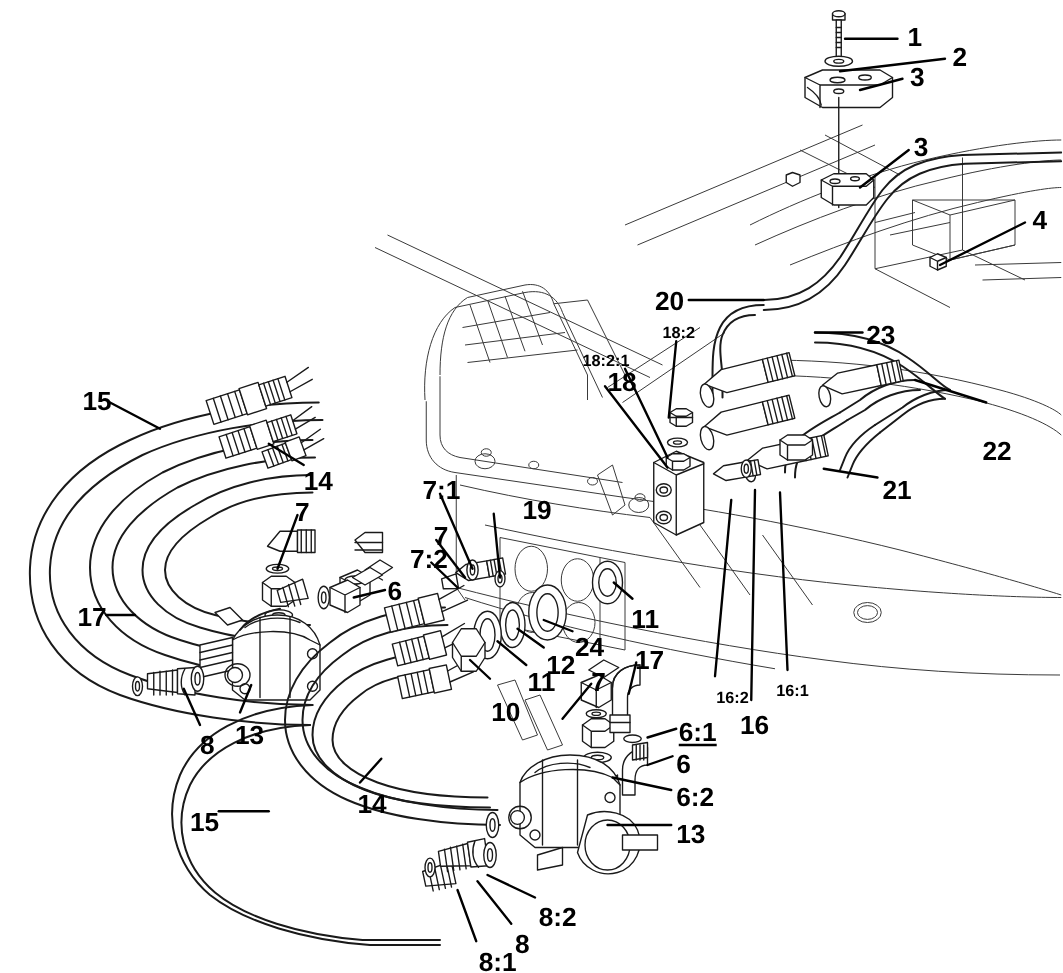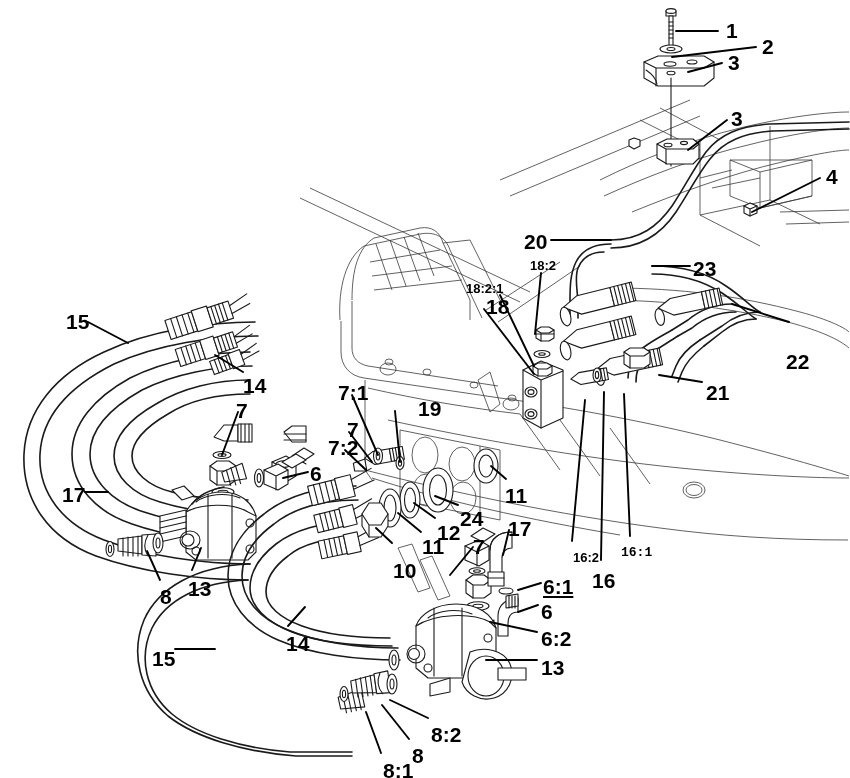--- a/index.html
+++ b/index.html
@@ -530,15 +530,15 @@
       <div class="lbl" style="left: 541px; top: 601px;">6</div>
       <div class="lbl" style="left: 541px; top: 628px;">6:2</div>
       <div class="lbl" style="left: 541px; top: 657px;">13</div>
       <div class="lbl" style="left: 286px; top: 633px;">14</div>
       <div class="lbl" style="left: 152px; top: 648px;">15</div>
       <div class="lbl" style="left: 431px; top: 724px;">8:2</div>
       <div class="lbl" style="left: 412px; top: 745px;">8</div>
       <div class="lbl" style="left: 383px; top: 760px;">8:1</div>
       <div class="lbl sm" style="left: 573px; top: 551px;">16:2</div>
       <div class="lbl" style="left: 592px; top: 570px;">16</div>
-      <div class="lbl sm" style="left: 621px; top: 546px; font-family: Liberation Mono, monospace;">16:1</div>
+      <div class="lbl sm" style="left: 621px; top: 546px;">16:1</div>
     </div>
 </div>
 
 </body></html>

